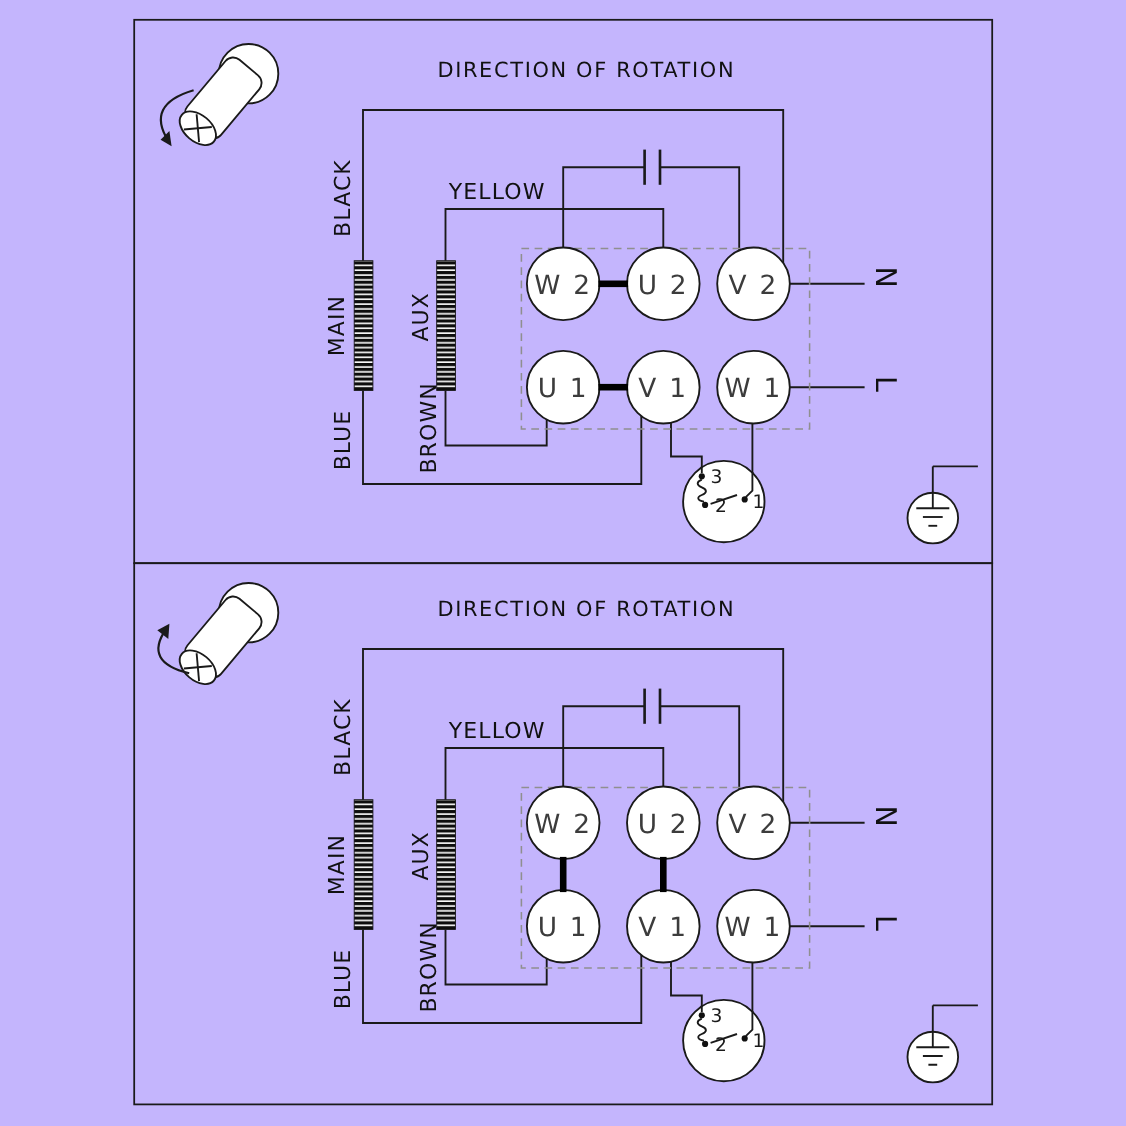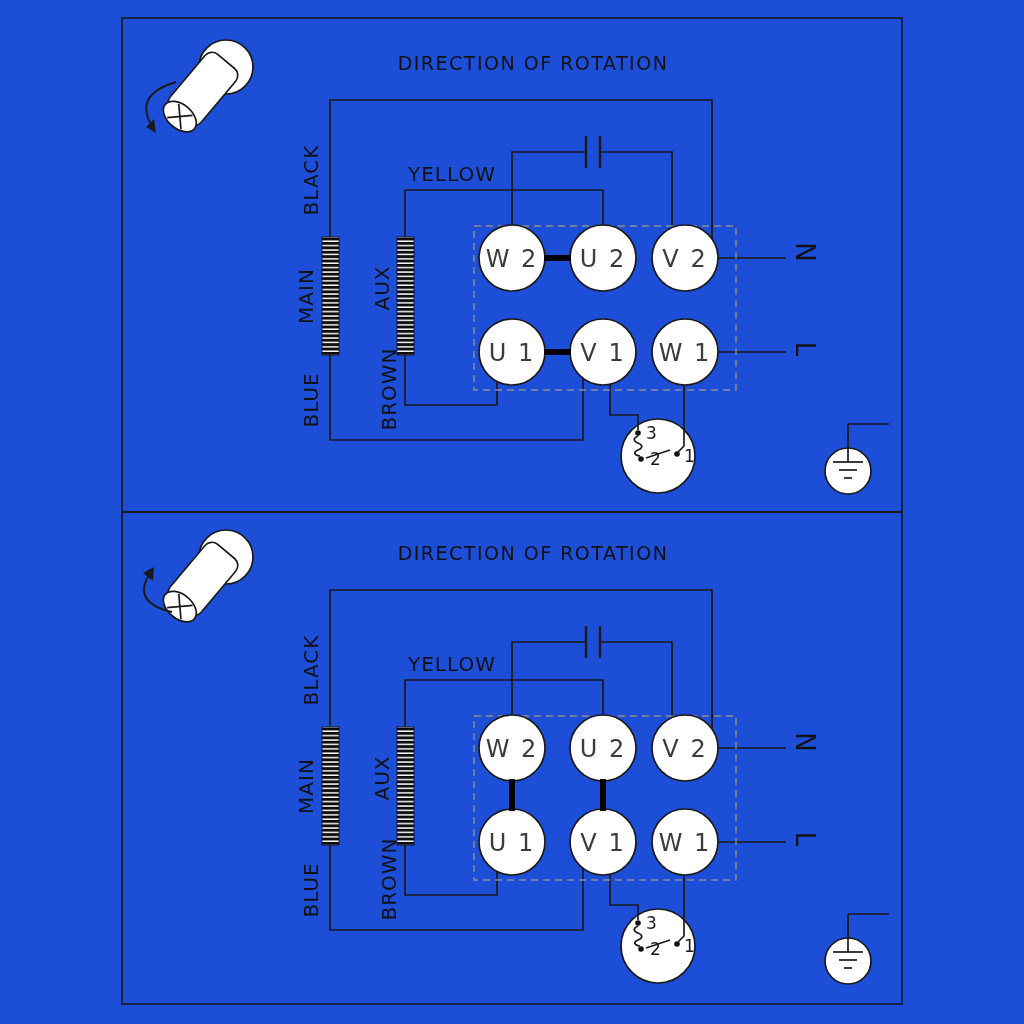--- a/index.html
+++ b/index.html
@@ -1,16 +1,16 @@
 <!DOCTYPE html>
 <html><head>
 <meta charset="utf-8">
 <style>
   html,body{margin:0;padding:0;background:#fff;}
-  .page{position:relative;width:1024px;height:1024px;background:#1d4ed8;overflow:hidden;}
+  .page{position:relative;width:1024px;height:1024px;background:#c4b5fd;overflow:hidden;}
   svg{display:block;}
   .frame{fill:none;stroke:#1a1a1a;stroke-width:1.6;}
   .wire{fill:none;stroke:#1a1a1a;stroke-width:1.7;}
   .plate{stroke:#1a1a1a;stroke-width:2.4;}
   .coilblk{fill:url(#coilPattern);stroke:#111;stroke-width:0.8;}
   .term{fill:#fff;stroke:#1a1a1a;stroke-width:1.7;}
   .dashbox{fill:none;stroke:#8f8f8f;stroke-width:1.4;stroke-dasharray:7 5;}
   .link{stroke:#000;stroke-width:6;}
   .title-text{font:19px "DejaVu Sans",sans-serif;letter-spacing:1.5px;fill:#111;text-anchor:middle;}
   .lbl{font:20px "DejaVu Sans",sans-serif;letter-spacing:1px;fill:#111;text-anchor:middle;}

